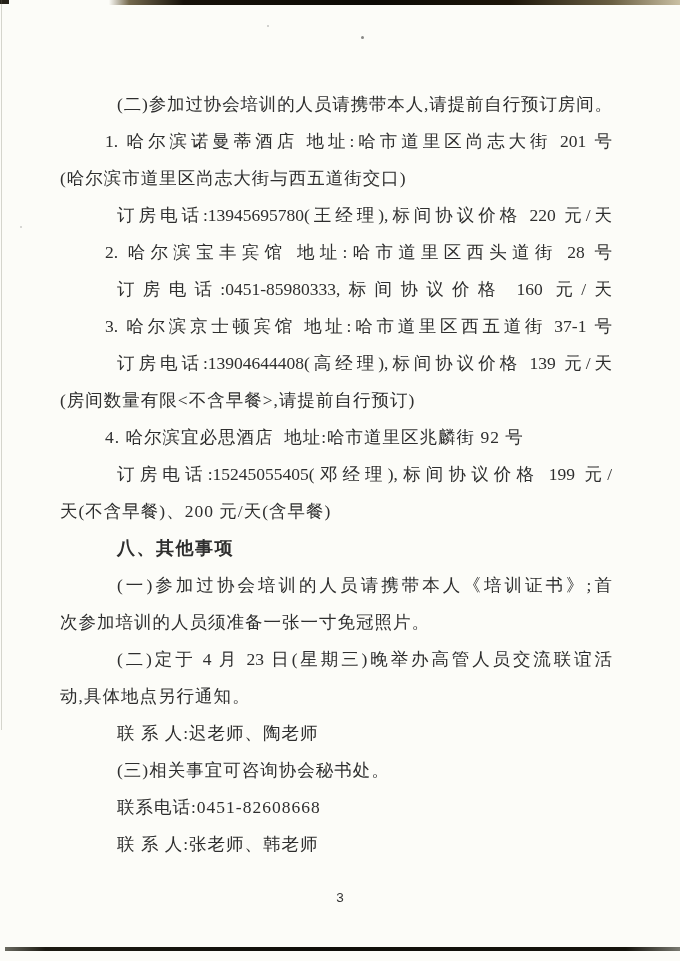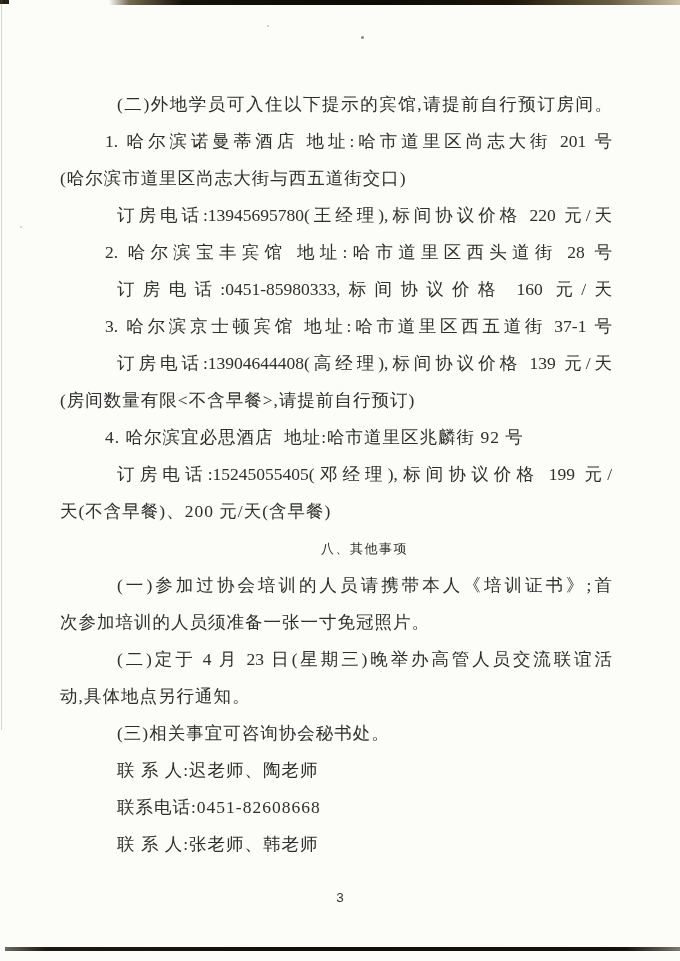--- a/index.html
+++ b/index.html
@@ -85,25 +85,24 @@
     white-space: normal;
     text-align: justify;
   }
   .line.full::after {
     content: "";
     display: inline-block;
     width: 100%;
     height: 0;
   }
   .line.bold {
-    font-weight: normal;
-    font-size: 13px;
+    font-weight: bold;
+    font-size: 18px;
     font-family: "Liberation Sans", "DejaVu Sans", sans-serif;
     letter-spacing: 1.5px;
-    text-align: center;
   }
   .page-num {
     position: absolute;
     top: 884px;
     left: 0;
     width: 680px;
     height: 28px;
     line-height: 28px;
     text-align: center;
     font-size: 13.5px;
@@ -118,38 +117,38 @@
 
   <div class="edge-top"></div>
   <div class="edge-top-corner"></div>
   <div class="edge-left"></div>
   <div class="edge-bottom"></div>
   <div class="speck s1"></div>
   <div class="speck s2"></div>
   <div class="speck s3"></div>
 
   <div class="content">
-    <div class="line ind full">(二)外地学员可入住以下提示的宾馆,请提前自行预订房间。</div>
+    <div class="line ind full">(二)参加过协会培训的人员请携带本人,请提前自行预订房间。</div>
     <div class="line ind-num full">1. 哈尔滨诺曼蒂酒店  地址:哈市道里区尚志大街 201 号</div>
     <div class="line">(哈尔滨市道里区尚志大街与西五道街交口)</div>
     <div class="line ind full">订房电话:13945695780(王经理),标间协议价格 220 元/天</div>
     <div class="line ind-num full">2. 哈尔滨宝丰宾馆  地址:哈市道里区西头道街 28 号</div>
     <div class="line ind full">订房电话:0451-85980333,标间协议价格 160 元/天</div>
     <div class="line ind-num full">3. 哈尔滨京士顿宾馆  地址:哈市道里区西五道街 37-1 号</div>
     <div class="line ind full">订房电话:13904644408(高经理),标间协议价格 139 元/天</div>
     <div class="line">(房间数量有限&lt;不含早餐&gt;,请提前自行预订)</div>
     <div class="line ind-num">4. 哈尔滨宜必思酒店  地址:哈市道里区兆麟街 92 号</div>
     <div class="line ind full">订房电话:15245055405(邓经理),标间协议价格 199 元/</div>
     <div class="line">天(不含早餐)、200 元/天(含早餐)</div>
     <div class="line ind bold">八、其他事项</div>
     <div class="line ind full">(一)参加过协会培训的人员请携带本人《培训证书》;首</div>
     <div class="line">次参加培训的人员须准备一张一寸免冠照片。</div>
     <div class="line ind full">(二)定于 4 月 23 日(星期三)晚举办高管人员交流联谊活</div>
     <div class="line">动,具体地点另行通知。</div>
+    <div class="line ind">联 系 人:迟老师、陶老师</div>
     <div class="line ind">(三)相关事宜可咨询协会秘书处。</div>
-    <div class="line ind">联 系 人:迟老师、陶老师</div>
     <div class="line ind">联系电话:0451-82608668</div>
     <div class="line ind">联 系 人:张老师、韩老师</div>
   </div>
 
   <div class="page-num">3</div>
 
 </div>
 
 </body></html>

